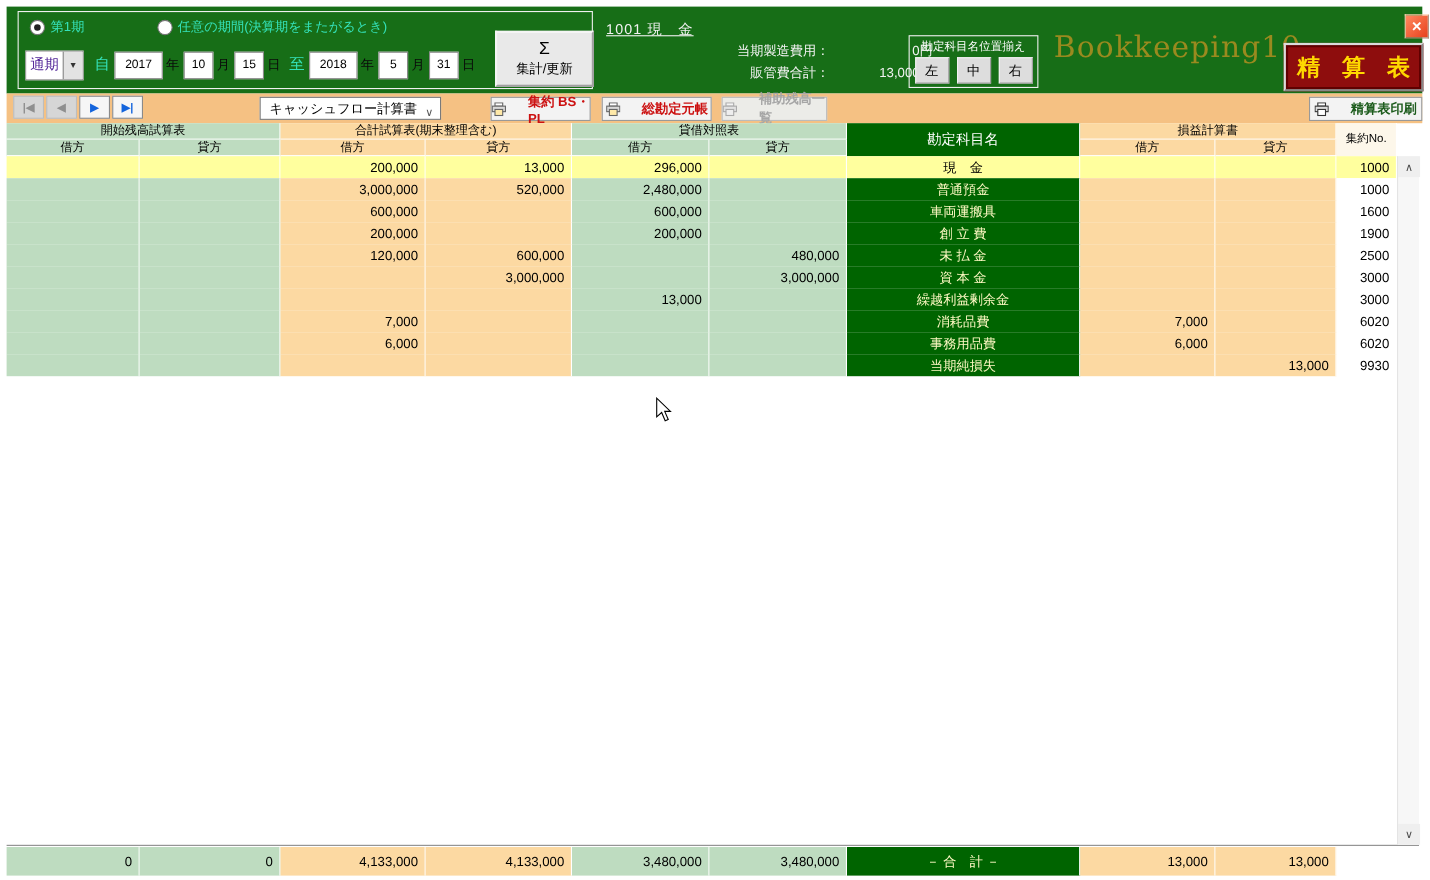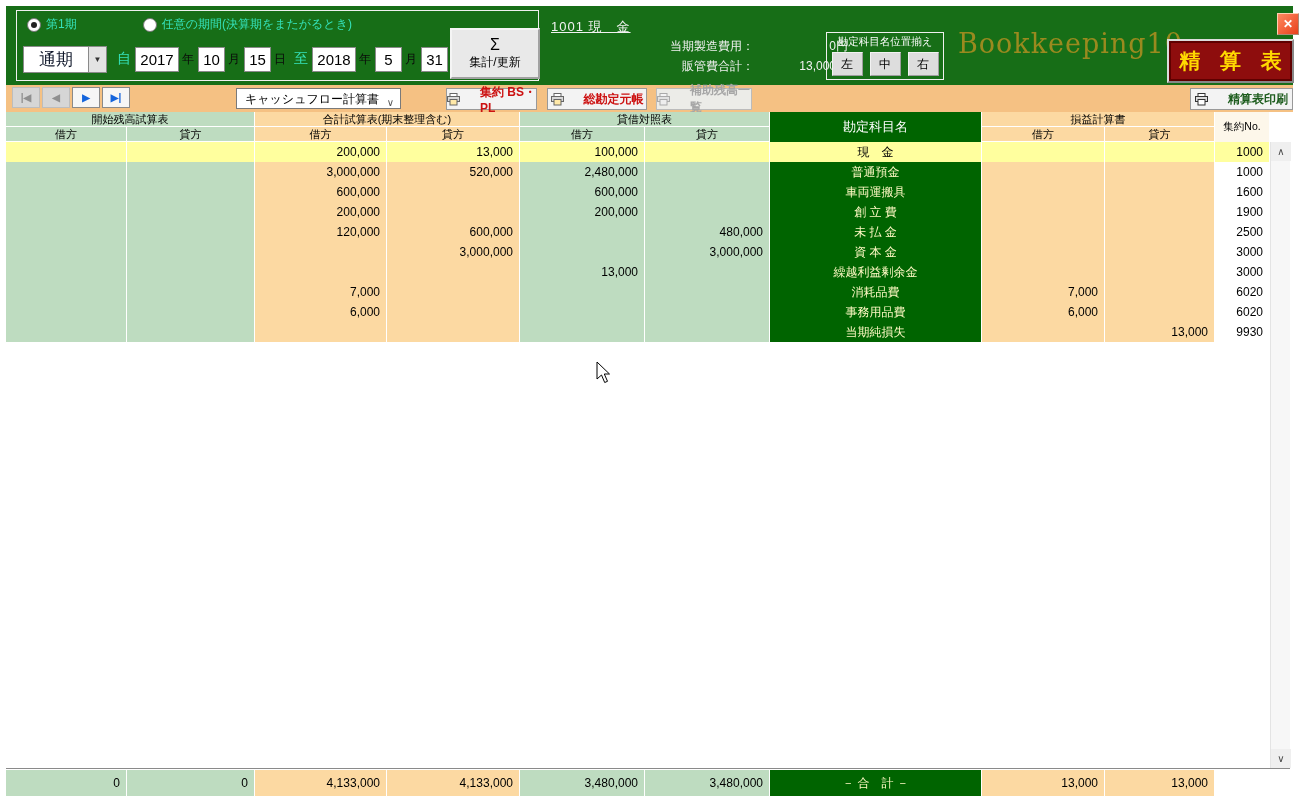--- a/index.html
+++ b/index.html
@@ -11,25 +11,25 @@
 
   
   .panel{position:absolute;left:10px;top:4px;width:521px;height:69px;border:1px solid #f0f0f0;}
   .radio-row{position:absolute;left:10px;top:5px;display:flex;align-items:flex-end;gap:8px;}
   .radio{display:flex;align-items:center;gap:5px;color:#35e2ba;font-size:12px;}
   .rdot{width:12px;height:12px;border-radius:50%;background:#fff;border:1px solid #777;position:relative;flex:none;}
   .rdot.on::after{content:"";position:absolute;left:3px;top:3px;width:6px;height:6px;border-radius:50%;background:#222;}
   .radio+.radio{margin-left:58px;}
   .date-row{position:absolute;left:6px;top:34px;display:flex;align-items:center;height:28px;}
   .combo{display:flex;height:25px;border:1px solid #8a8a8a;background:#fff;}
-  .combo .ctext{width:64px;font-size:17px;display:flex;align-items:center;justify-content:center;color:#0f172a;background:#fff;}
+  .combo .ctext{width:33px;font-size:13px;display:flex;align-items:center;justify-content:center;color:#4c1d95;background:#fff;}
   .combo .cbtn{width:17px;background:#e3e3e3;border-left:1px solid #8a8a8a;font-size:8px;color:#333;display:flex;align-items:center;justify-content:center;}
   .jl{color:#35e2ba;font-size:14px;margin:0 4px;}
   .dl{color:#0a0a0a;font-size:12px;margin:0 4px 0 3px;}
-  .dbox{height:23px;background:#fff;border:1px solid #8a8a8a;font-size:15px;color:#000;display:flex;align-items:center;justify-content:center;}
+  .dbox{height:23px;background:#fff;border:1px solid #8a8a8a;font-size:11px;color:#000;display:flex;align-items:center;justify-content:center;}
   .dbox.w4{width:42px;} .dbox.w2{width:25px;}
   .sum-btn{position:absolute;left:433px;top:17px;width:86px;height:47px;background:#e9e9e9;border:2px outset #f5f5f5;display:flex;flex-direction:column;align-items:center;justify-content:center;cursor:default;}
   .sum-btn .sg{font-size:16px;line-height:18px;color:#000;}
   .sum-btn .sl{font-size:12px;color:#000;}
 
   
   .acct-title{position:absolute;left:545px;top:12px;color:#f2f2f2;font-size:13px;text-decoration:underline;letter-spacing:1px;}
   .info-label{position:absolute;color:#f2f2f2;font-size:12px;text-align:right;width:190px;}
   .info-value{position:absolute;color:#f2f2f2;font-size:12px;text-align:right;width:100px;}
 
@@ -206,21 +206,21 @@
     <div class="th hg" style="grid-column:6;grid-row:2;">貸方</div>
     <div class="th ho" style="grid-column:8;grid-row:2;">借方</div>
     <div class="th ho" style="grid-column:9;grid-row:2;">貸方</div>
   </div>
 
   <div class="tbody">
       <div class="cell c-green sel"></div>
       <div class="cell c-green sel"></div>
       <div class="cell c-orange sel">200,000</div>
       <div class="cell c-orange sel">13,000</div>
-      <div class="cell c-green sel">100,000</div>
+      <div class="cell c-green sel">296,000</div>
       <div class="cell c-green sel"></div>
       <div class="cell c-name sel">現　金</div>
       <div class="cell c-orange sel"></div>
       <div class="cell c-orange sel"></div>
       <div class="cell c-no sel">1000</div>
       <div class="cell c-green"></div>
       <div class="cell c-green"></div>
       <div class="cell c-orange">3,000,000</div>
       <div class="cell c-orange">520,000</div>
       <div class="cell c-green">2,480,000</div>

